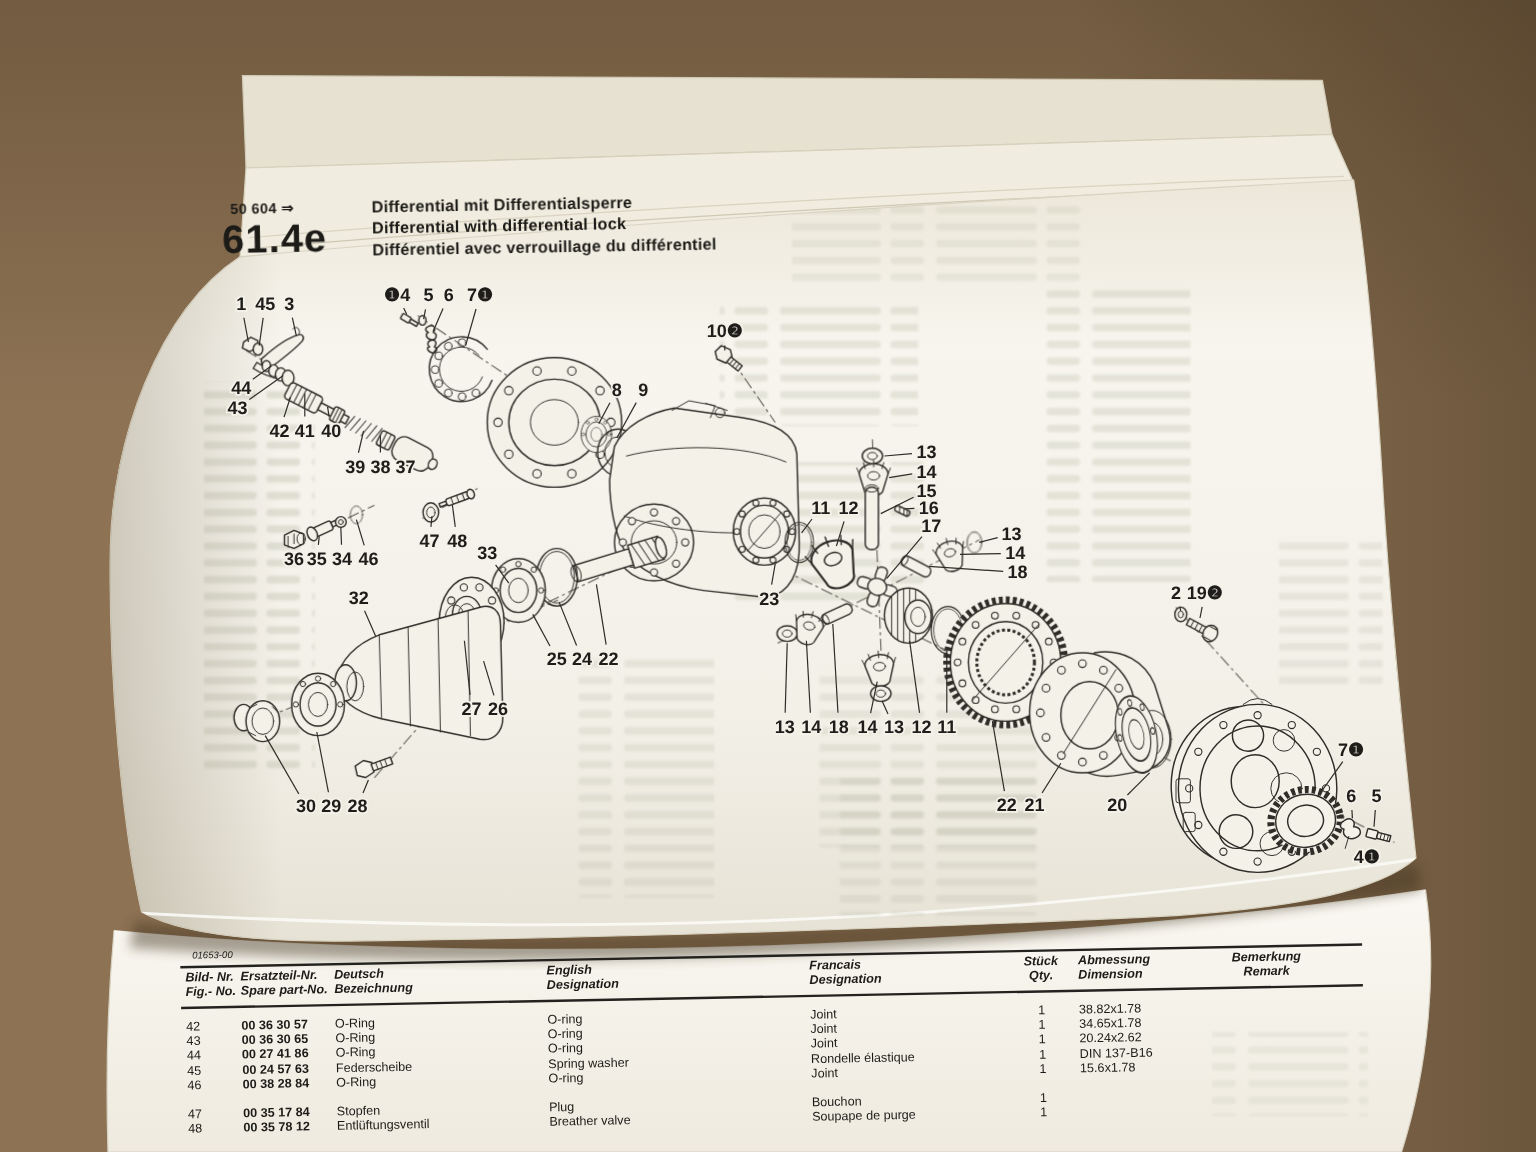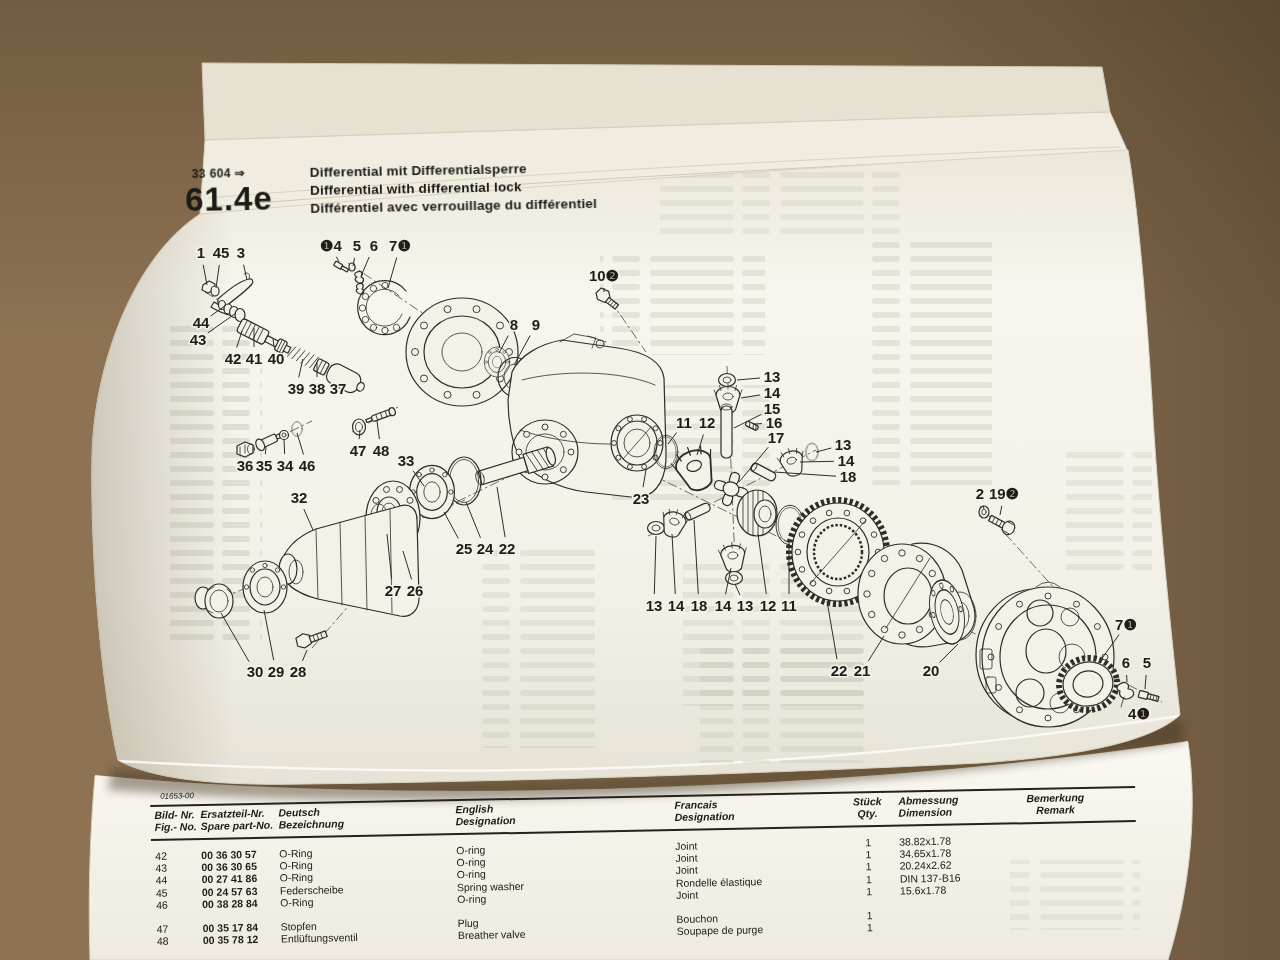--- a/index.html
+++ b/index.html
@@ -606,21 +606,21 @@
         <line x1="1126.6" y1="675.0" x2="1127" y2="682" class="lead"></line>
         <text x="1126" y="668" class="plabel">6</text>
         <line x1="1146.1" y1="675.0" x2="1145" y2="689" class="lead"></line>
         <text x="1147" y="668" class="plabel">5</text>
         <text x="1139" y="719" class="plabel">4❶</text>
       </g>
   </g>
 </svg>
 
 <div id="hdr">
-  <span class="abs code"><span>33 604</span> <span>⇒</span></span>
+  <span class="abs code"><span>50 604</span> <span>⇒</span></span>
   <span class="abs section">61.4e</span>
   <span class="abs ttl t1">Differential mit Differentialsperre</span>
   <span class="abs ttl t2">Differential with differential lock</span>
   <span class="abs ttl t3">Différentiel avec verrouillage du différentiel</span>
 </div>
 
 <div id="parts-table">
   <div class="docnum">01653-00</div>
   <div class="rule r1"></div>
   <div class="thead">

